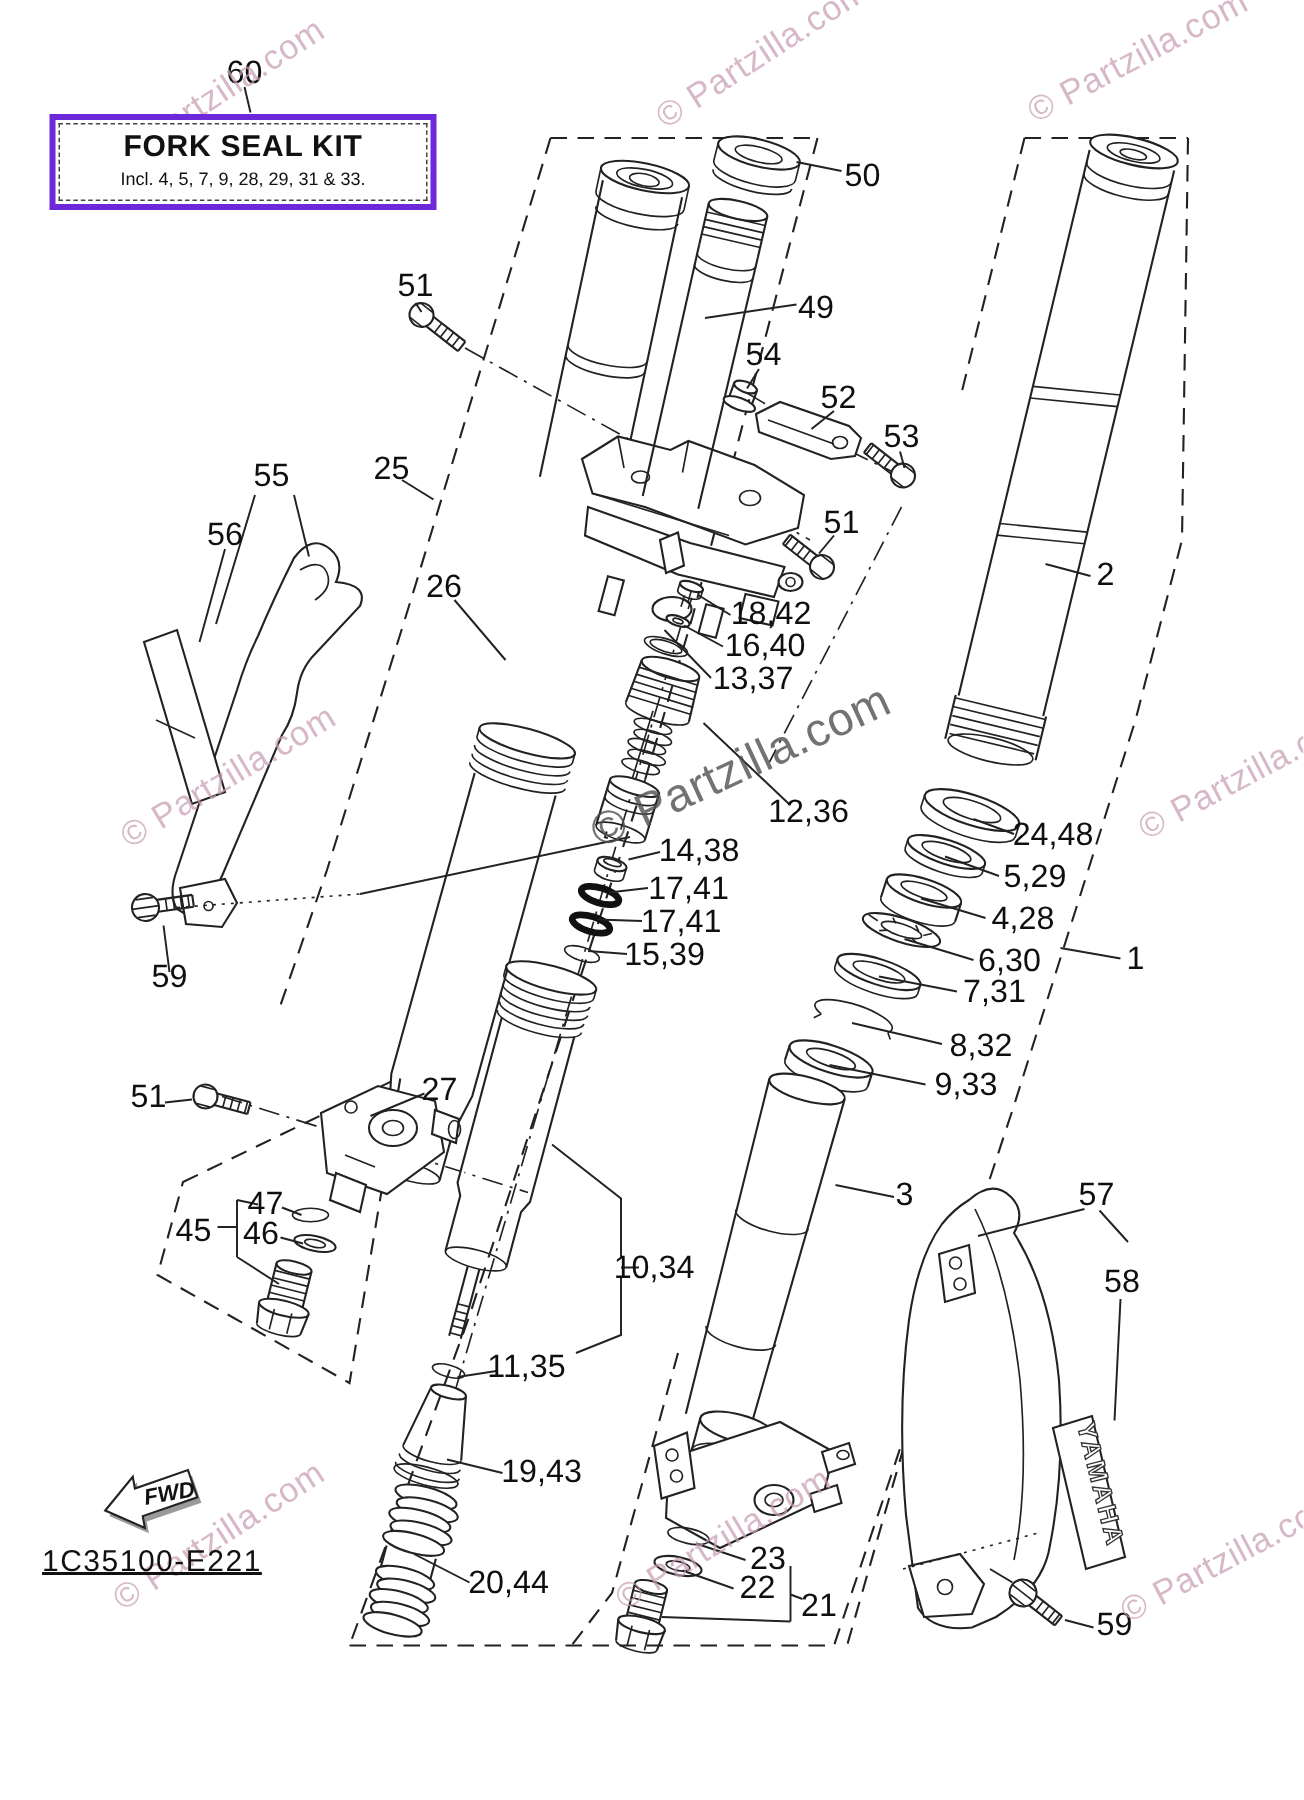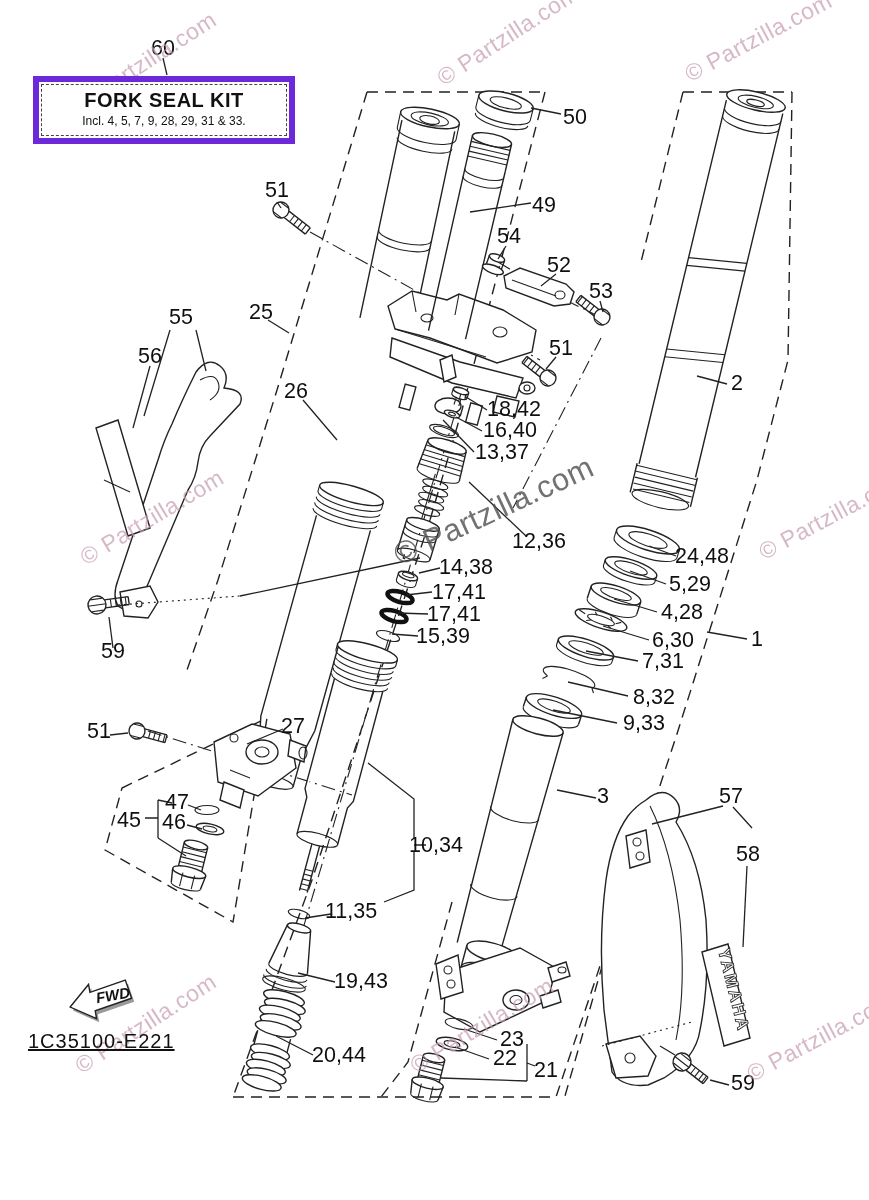--- a/index.html
+++ b/index.html
@@ -1,19 +1,19 @@
 <!DOCTYPE html>
 <html><head>
 <meta charset="utf-8">
 <style>
   html,body{margin:0;padding:0;background:#fff;}
   .page{position:relative;width:869px;height:1200px;background:#fff;overflow:hidden;
         font-family:"Liberation Sans", sans-serif;}
   svg{position:absolute;left:0;top:0;}
-  .kit-box{position:absolute;left:33px;top:76px;width:250px;border:6px solid #6d28d9;background:#fff;z-index:5;}
+  .kit-box{position:absolute;left:33px;top:76px;width:250px;border:4px solid #6d28d9;background:#fff;z-index:5;}
   .kit-box-inner{margin:2px;border:1px dashed #444;padding:4px 2px 7px 2px;text-align:center;}
   .kit-title{font-size:20px;font-weight:bold;color:#111;letter-spacing:0.5px;}
   .kit-sub{font-size:12px;color:#111;margin-top:2px;}
   .diagram-code{position:absolute;left:28px;top:1030px;font-size:20px;color:#111;letter-spacing:1px;z-index:5;text-decoration:underline;}
   text.callout{font-size:21.5px;fill:#0f0f0f;}
   text.wm{fill:#c79db3;opacity:0.72;font-size:23px;letter-spacing:0.5px;}
   text.wmdark{fill:#4f4f4f;opacity:0.8;font-size:31px;letter-spacing:0.5px;}
   .ln{stroke:#222;stroke-width:1.3;fill:none;}
   .pt{stroke:#222;stroke-width:1.4;fill:#fff;}
   .ptn{stroke:#222;stroke-width:1.1;fill:none;}

